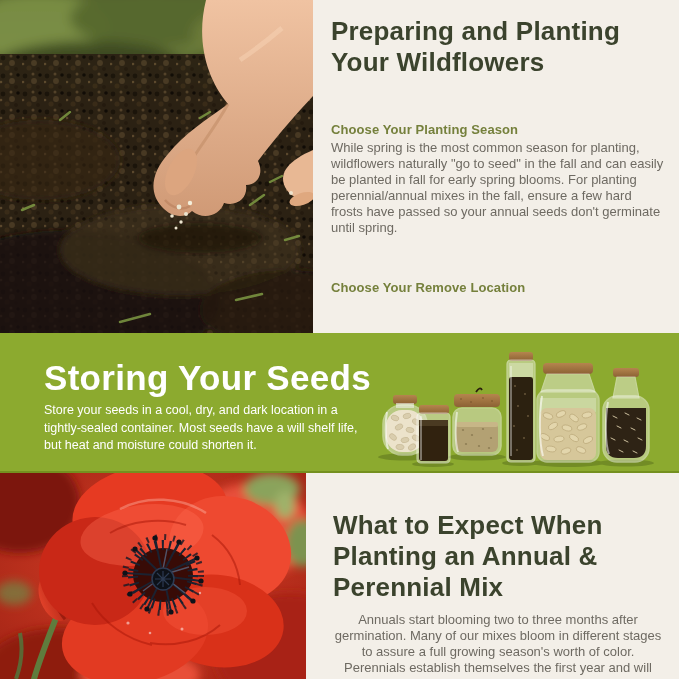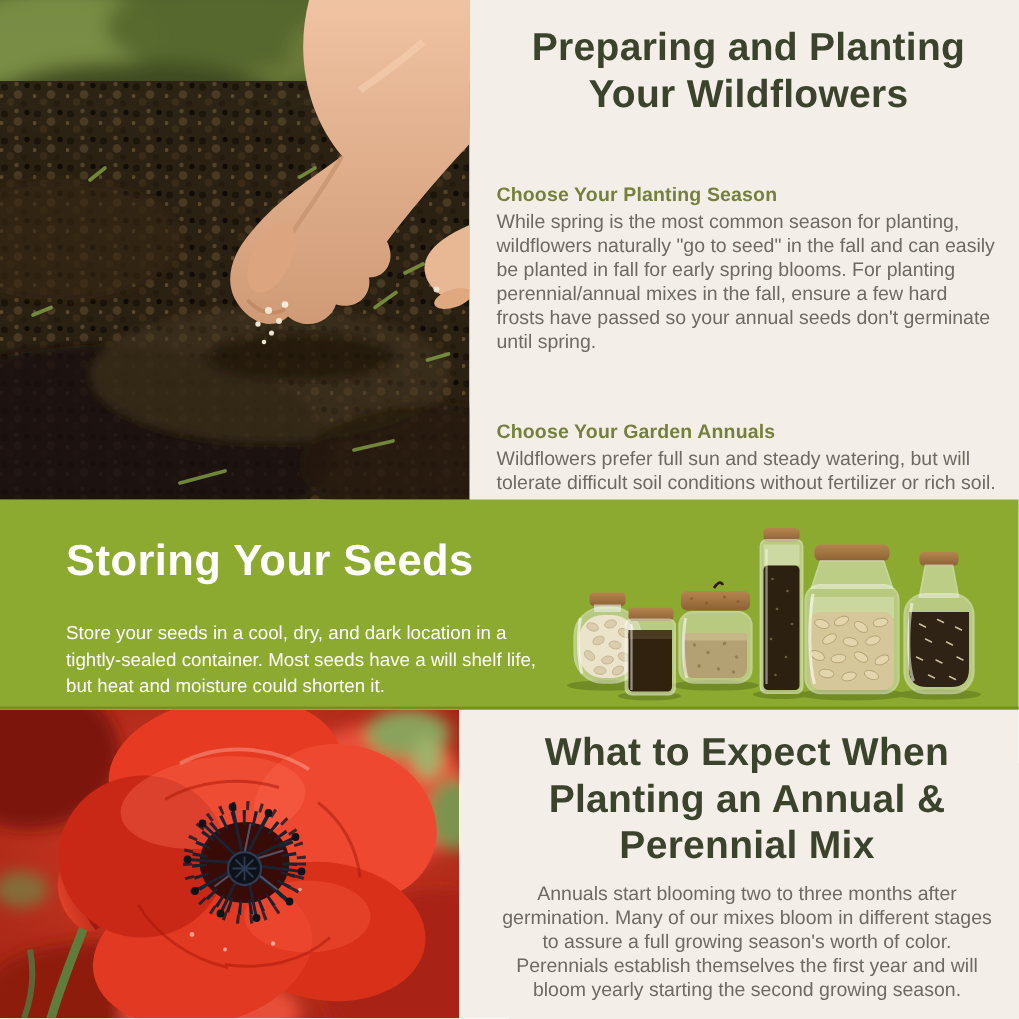--- a/index.html
+++ b/index.html
@@ -10,47 +10,47 @@
     background:var(--cream,#F3EFE8);
   }
   
   .photo-soil { position:absolute; left:0; top:0; width:313px; height:333px; overflow:hidden; }
   .panel-top {
     position:absolute; left:313px; top:0; width:366px; height:333px;
     background:var(--cream,#F3EFE8); padding:16px 12px 0 18px;
   }
   .big-heading {
     font-size:26px; line-height:31px; font-weight:700; letter-spacing:.2px;
-    color:var(--heading-dark,#3B432D); max-width:340px; margin-bottom:11px;text-align:center;
+    color:var(--heading-dark,#3B432D); max-width:340px; margin-bottom:11px;
   }
   .block { margin-bottom:9px; max-width:342px; }
   .subhead {
     font-size:13px; font-weight:700; color:var(--subheading-olive,#75803C);
     margin-bottom:3px; letter-spacing:.1px;margin-top:44px;
   }
   .body-text { font-size:13px; line-height:16px; color:var(--body-gray,#6E6A62); }
   
   .band {
     position:absolute; left:0; top:333px; width:679px; height:140px;
     background:var(--band-green,#8CAA2F);
     border-bottom:2px solid var(--band-edge,#74901F);
   }
   .band-textwrap { position:absolute; left:44px; top:25px; width:335px; }
   .band-heading {
-    font-size:29px; font-weight:700; color:#fff; letter-spacing:.3px; margin-bottom:23px;
+    font-size:35px; font-weight:700; color:#fff; letter-spacing:.3px; margin-bottom:4px;
   }
   .band-body { font-size:12.5px; line-height:17.5px; color:#fff; max-width:332px; }
   .jars { position:absolute; left:375px; top:17px; width:300px; height:120px; }
   
   .photo-poppy { position:absolute; left:0; top:473px; width:306px; height:206px; overflow:hidden; }
   .panel-bottom {
     position:absolute; left:306px; top:473px; width:373px; height:206px;
     background:var(--cream,#F3EFE8); padding:13px 16px 0 27px;
   }
-  .panel-bottom .big-heading { max-width:330px; margin-bottom:9px; }
+  .panel-bottom .big-heading { max-width:330px; margin-bottom:9px;margin-top:24px; }
   .panel-bottom .body-text { max-width:342px;text-align:center; }
   svg { display:block; }
 </style>
 </head>
 <body>
 
 <div class="canvas">
 
   <div class="photo-soil">
     <svg width="313" height="333" viewBox="0 0 313 333">
@@ -143,22 +143,21 @@
 
   <div class="panel-top">
     <h1 class="big-heading">Preparing and Planting Your Wildflowers</h1>
 
     <div class="block">
       <div class="subhead">Choose Your Planting Season</div>
       <div class="body-text">While spring is the most common season for planting, wildflowers naturally "go to seed" in the fall and can easily be planted in fall for early spring blooms. For planting perennial/annual mixes in the fall, ensure a few hard frosts have passed so your annual seeds don't germinate until spring.</div>
     </div>
 
     <div class="block">
-      <div class="subhead">Choose Your Garden Annuals</div>
-      <div class="body-text">Wildflowers prefer full sun and steady watering, but will tolerate difficult soil conditions without fertilizer or rich soil.</div>
+      <div class="subhead">Choose Your Remove Location</div>
     </div>
 
     <div class="block">
     </div>
   </div>
 
   <div class="band">
     <div class="band-textwrap">
       <div class="band-heading">Storing Your Seeds</div>
       <div class="band-body">Store your seeds in a cool, dry, and dark location in a tightly-sealed container. Most seeds have a will shelf life, but heat and moisture could shorten it.</div>

